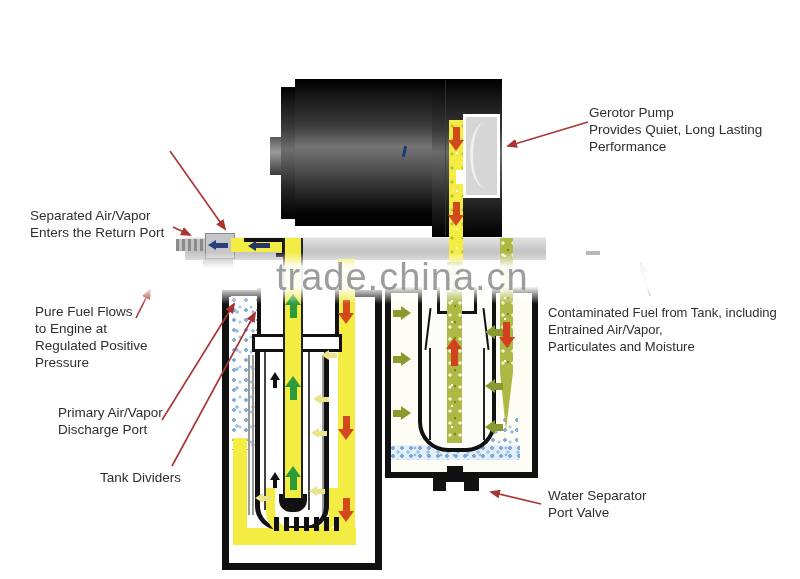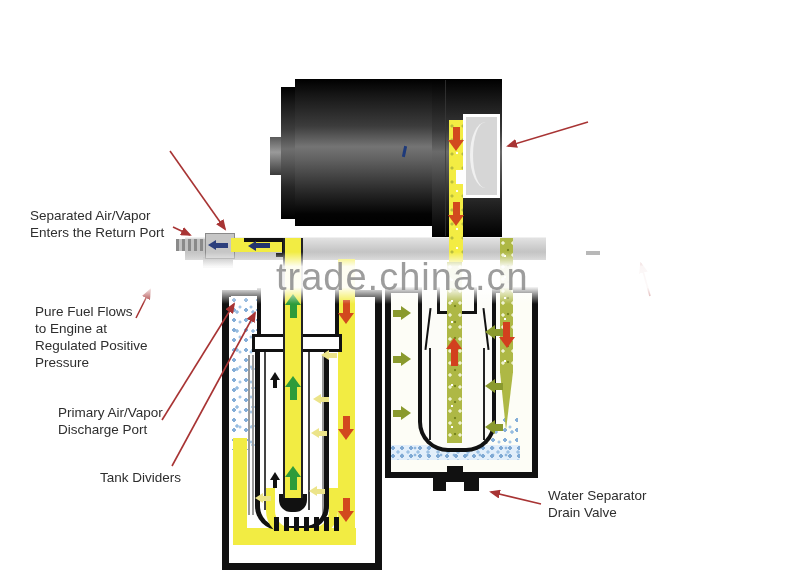--- a/index.html
+++ b/index.html
@@ -249,16 +249,22 @@
 
   <div class="lbl" style="left:30px;top:207px;width:160px;">Separated Air/Vapor
 Enters the Return Port</div>
   <div class="lbl" style="left:35px;top:303px;width:140px;">Pure Fuel Flows
 to Engine at
 Regulated Positive
 Pressure</div>
   <div class="lbl" style="left:58px;top:404px;width:150px;">Primary Air/Vapor
 Discharge Port</div>
   <div class="lbl" style="left:100px;top:469px;width:120px;">Tank Dividers</div>
+  <div class="lbl" style="left:589px;top:104px;width:200px;">Gerotor Pump
+Provides Quiet, Long Lasting
+Performance</div>
+  <div class="lbl" style="left:548px;top:304px;width:245px;font-size:13px;">Contaminated Fuel from Tank, including
+Entrained Air/Vapor,
+Particulates and Moisture</div>
   <div class="lbl" style="left:548px;top:487px;width:150px;">Water Separator
-Drain Valve</div>
+Port Valve</div>
 
 </div>
 
 </body></html>

